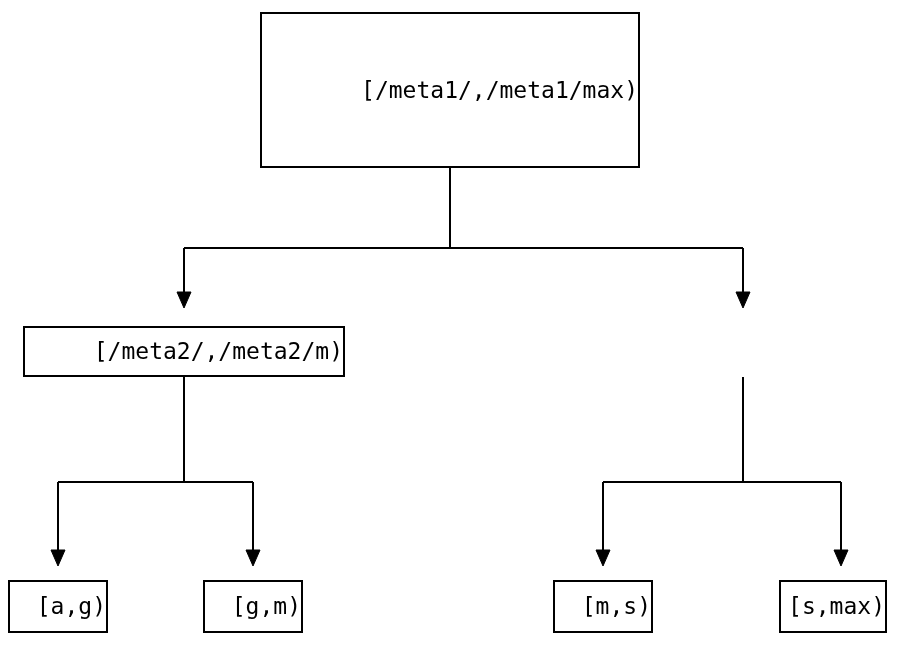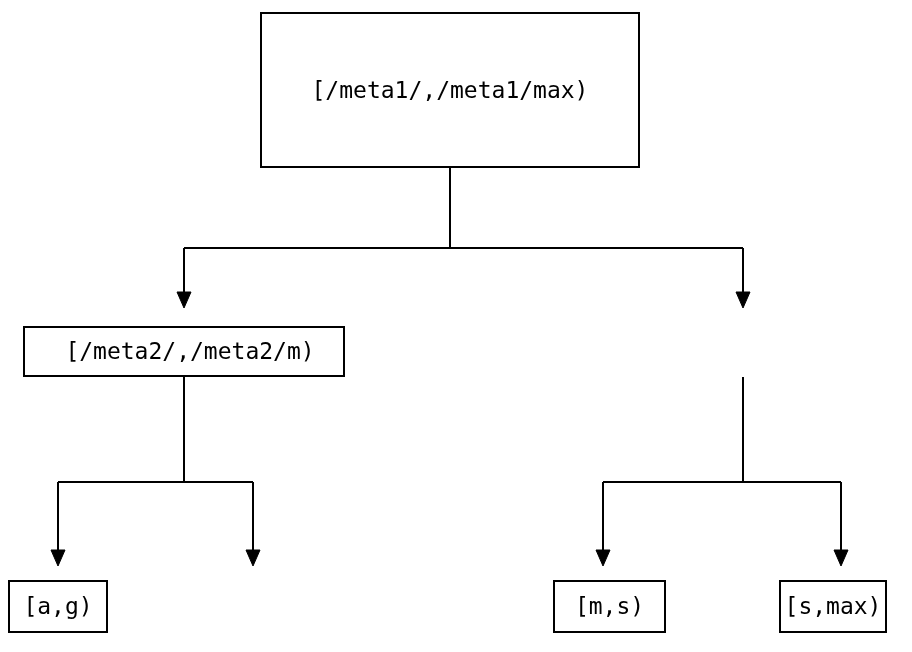--- a/index.html
+++ b/index.html
@@ -33,31 +33,31 @@
     stroke: #000000;
     stroke-width: 1px;
   }
   .node {
     position: absolute;
     box-sizing: border-box;
     border: 2px solid #000000;
     background: #ffffff;
     display: flex;
     align-items: center;
-    justify-content: center;
+    justify-content: flex-end;
     font-size: 23px;
     line-height: 1;
     white-space: nowrap;
   }
   .node-root       { left: 260px; top: 12px;  width: 380px; height: 156px; }
   .node-meta2-left { left: 23px;  top: 326px; width: 322px; height: 51px; padding-left: 12px;  }
   .node-meta2-right{ left: 583px; top: 326px; width: 320px; height: 51px;  }
   .node-leaf-ag    { left: 8px;   top: 580px; width: 100px; height: 53px;  }
   .node-leaf-gm    { left: 203px; top: 580px; width: 100px; height: 53px;  }
-  .node-leaf-ms    { left: 553px; top: 580px; width: 113px; height: 53px;  }
+  .node-leaf-ms    { left: 553px; top: 580px; width: 100px; height: 53px;  }
   .node-leaf-smax  { left: 779px; top: 580px; width: 108px; height: 53px;  }
 </style>
 </head>
 <body>
 
 <div id="canvas">
 
   <svg id="edges" viewBox="0 0 912 652" xmlns="http://www.w3.org/2000/svg">
 
     <g>
@@ -85,20 +85,23 @@
 
   <div class="node node-meta2-left">
     <span>[/meta2/,/meta2/m)</span>
   </div>
 
 
   <div class="node node-leaf-ag">
     <span>[a,g)</span>
   </div>
 
+  <div class="node node-leaf-gm">
+    <span>[g,m)</span>
+  </div>
 
   <div class="node node-leaf-ms">
     <span>[m,s)</span>
   </div>
 
   <div class="node node-leaf-smax">
     <span>[s,max)</span>
   </div>
 
 </div>

